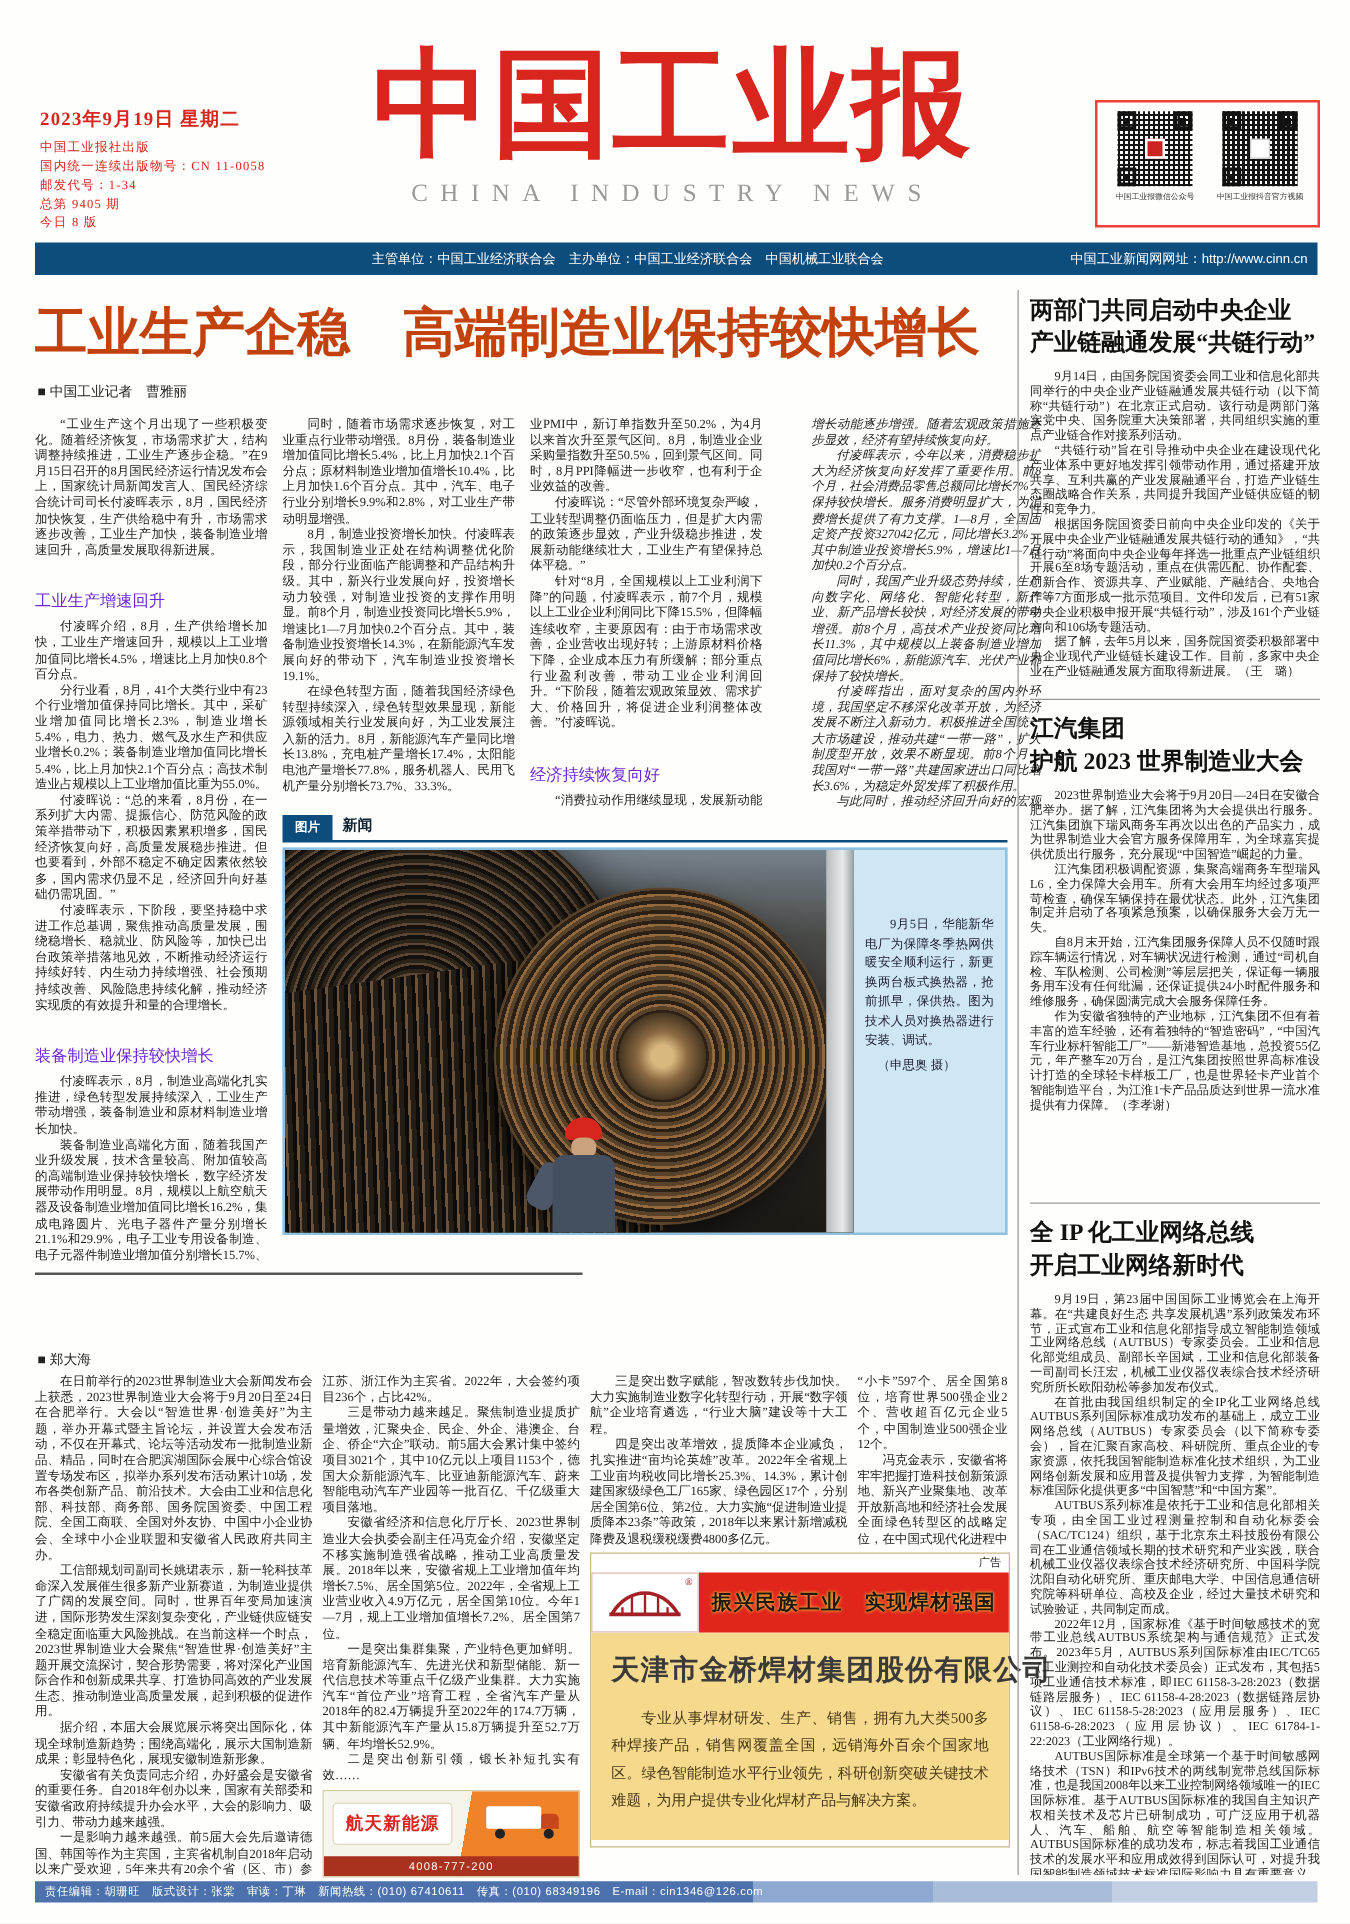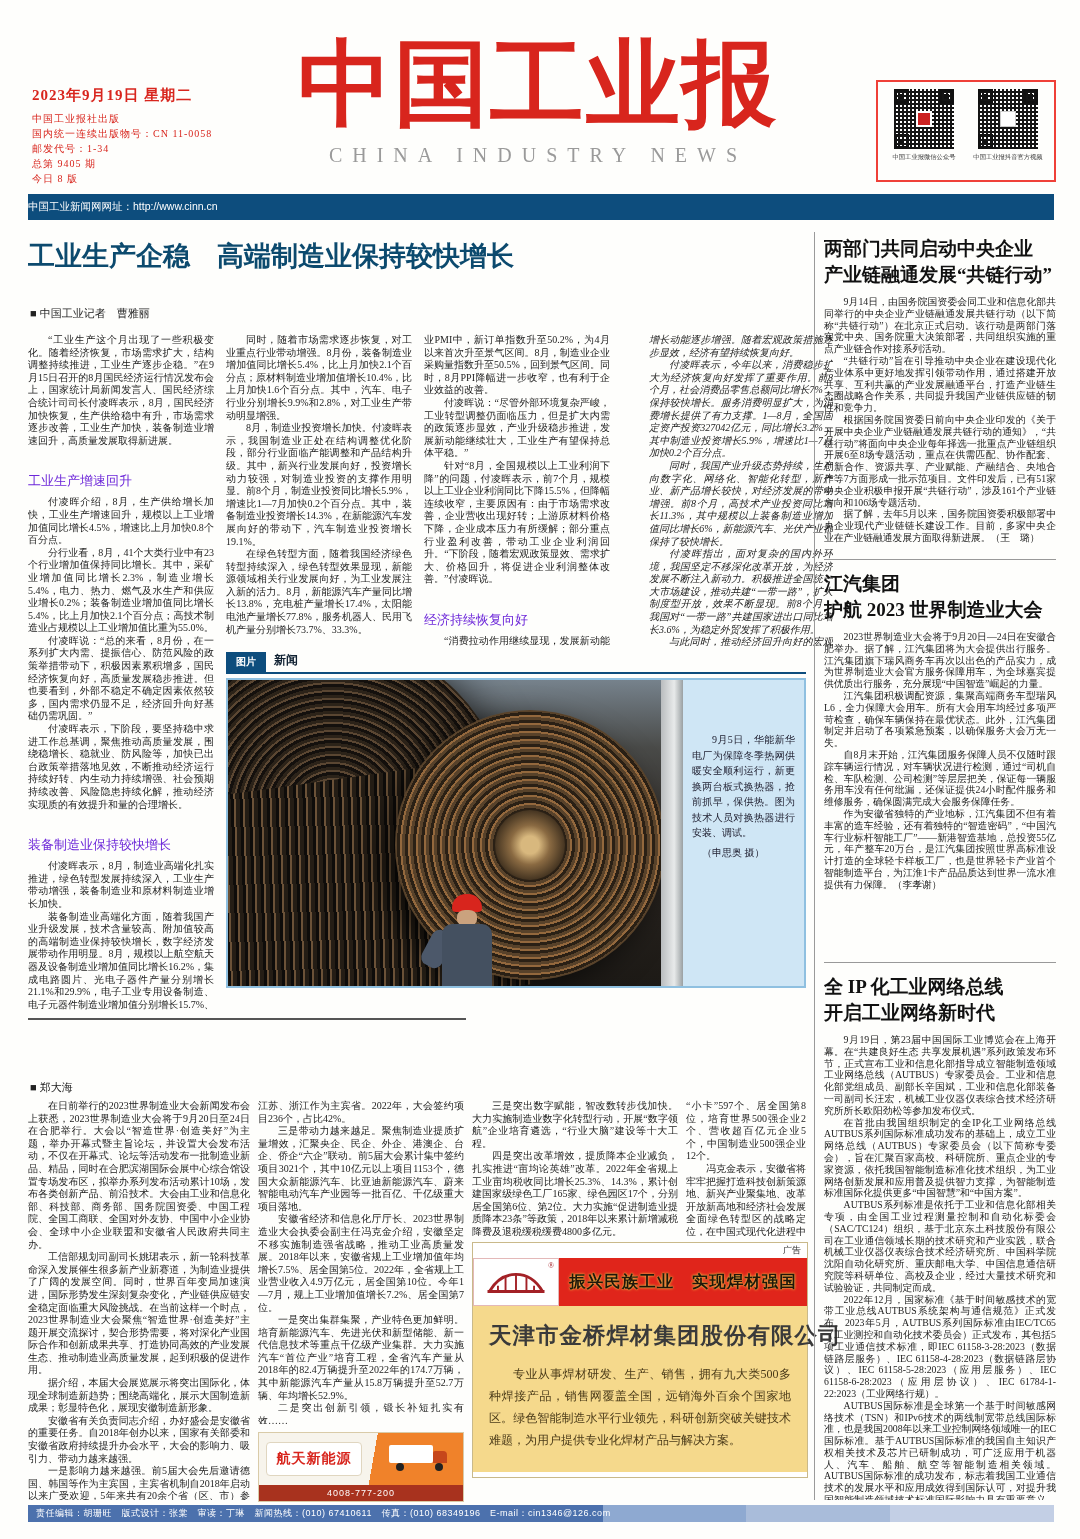--- a/index.html
+++ b/index.html
@@ -29,22 +29,22 @@
   .qr .logo2 { position:absolute; left:22px; top:22px; width:16px; height:16px; background:#fff; border:1px solid #ccc; }
   .qrunit .cap { font-size:7px; margin-top:3px; color:#333; transform:scale(.9); white-space:nowrap; }
 
   .orgbar { position:absolute; left:28px; top:194px; width:1026px; height:26px; background:#0d4d7d;
             color:#fff; font-family:"Liberation Sans","DejaVu Sans",sans-serif; font-size:10.5px;
             display:flex; align-items:center; }
   .orgbar .l { flex:1; text-align:center; padding-left:120px; }
   .orgbar .r { padding-right:8px; }
 
   
-  .lead-headline { position:absolute; left:28px; top:238px; width:780px; font-size:27px; font-weight:bold;
-                   white-space:nowrap; letter-spacing:0px; color:#0c4a6e; }
+  .lead-headline { position:absolute; left:28px; top:238px; width:780px; font-size:42px; font-weight:bold;
+                   white-space:nowrap; letter-spacing:0px; color:#c2410c; }
   .byline { position:absolute; font-size:11px; font-family:"Liberation Sans",sans-serif; color:#222; }
   .byline-lead { left:30px; top:306px; }
 
   .col { position:absolute; overflow:hidden; }
   .col p { font-size:10px; line-height:12.6px; text-align:justify; text-indent:2em; color:#1c1c1c; }
   .col p.cont { text-indent:0; }
   .col h3 { font-family:"Liberation Sans","DejaVu Sans",sans-serif; font-size:13px; font-weight:normal;
             margin:25px 0 6px; color:#6d28d9; }
   .c1 { left:28px;  top:334px; width:186px; height:676px; }
   .c2 { left:226px; top:334px; width:186px; height:312px; }
@@ -173,20 +173,21 @@
         <i class="c tl"></i>
           <i class="c tr"></i>
           <i class="c bl"></i>
           <i class="logo2"></i>
       </div>
       <div class="cap">中国工业报抖音官方视频</div>
     </div>
   </div>
 
   <div class="orgbar">
+    <span class="l">主管单位：中国工业经济联合会　主办单位：中国工业经济联合会　中国机械工业联合会</span>
     <span class="r">中国工业新闻网网址：http://www.cinn.cn</span>
   </div>
 
   <h2 class="lead-headline">工业生产企稳　高端制造业保持较快增长</h2>
   <div class="byline byline-lead">■ 中国工业记者　曹雅丽</div>
 
   <div class="col c1">
     <p>“工业生产这个月出现了一些积极变化。随着经济恢复，市场需求扩大，结构调整持续推进，工业生产逐步企稳。”在9月15日召开的8月国民经济运行情况发布会上，国家统计局新闻发言人、国民经济综合统计司司长付凌晖表示，8月，国民经济加快恢复，生产供给稳中有升，市场需求逐步改善，工业生产加快，装备制造业增速回升，高质量发展取得新进展。</p>
     <h3>工业生产增速回升</h3>
     <p>付凌晖介绍，8月，生产供给增长加快，工业生产增速回升，规模以上工业增加值同比增长4.5%，增速比上月加快0.8个百分点。</p>

